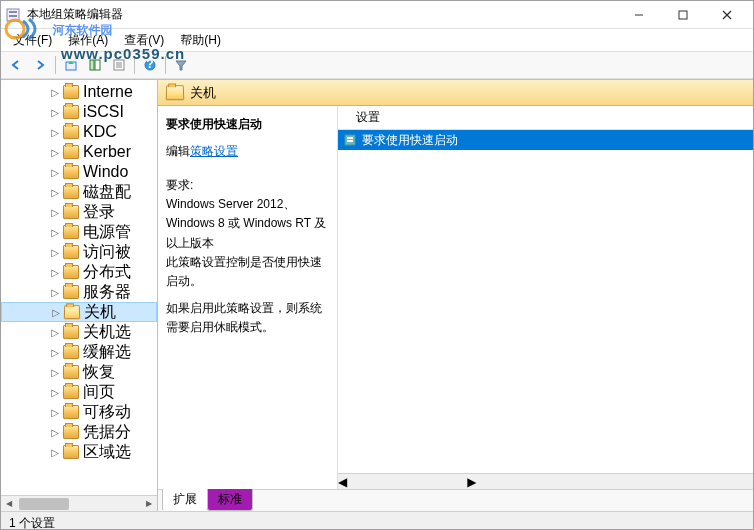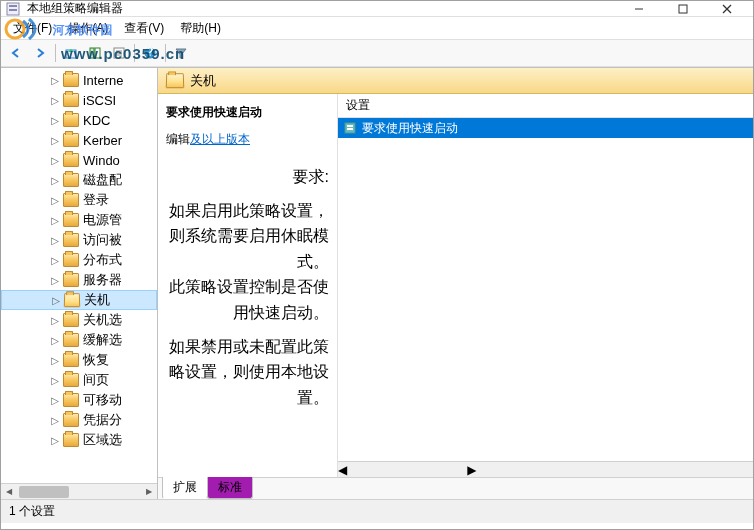--- a/index.html
+++ b/index.html
@@ -1,54 +1,54 @@
 <!DOCTYPE html>
 <html><head>
 <meta charset="utf-8">
 <style>
 * { box-sizing: border-box; margin: 0; padding: 0; font-family: "Microsoft YaHei", "Segoe UI", sans-serif; font-size: 12px; }
 body { width: 754px; height: 530px; background: #fff; border: 1px solid #a0a0a0; position: relative; overflow: hidden; }
-.titlebar { height: 16px; display: flex; align-items: center; padding: 0 4px; background: #fff; border-bottom: 1px solid #e0e0e0; }
+.titlebar { height: 28px; display: flex; align-items: center; padding: 0 4px; background: #fff; border-bottom: 1px solid #e0e0e0; }
 .titlebar .icon { width: 16px; height: 16px; margin-right: 6px; display: flex; align-items: center; justify-content: center; }
 .titlebar .title { flex: 1; font-size: 12px; }
 .titlebar .winctl { width: 44px; height: 28px; display: flex; align-items: center; justify-content: center; color: #666; }
 .menubar { height: 22px; display: flex; align-items: center; padding: 0 4px; background: #fff; }
 .menubar .mitem { padding: 16px 8px; font-size: 12px; }
 .toolbar { height: 28px; display: flex; align-items: center; padding: 2px 4px; background: #f8f8f8; border-top: 1px solid #e0e0e0; border-bottom: 1px solid #e0e0e0; gap: 2px; }
 .toolbar .tbtn { width: 22px; height: 22px; display: flex; align-items: center; justify-content: center; border: 1px solid transparent; }
 .toolbar .sep { width: 1px; height: 18px; background: #c0c0c0; margin: 0 2px; }
 .main { display: flex; height: 432px; border-top: 1px solid #c0c0c0; }
 .tree { width: 157px; overflow: hidden; border-right: 1px solid #c0c0c0; position: relative; }
 .tree-inner { padding: 2px 0 16px 0; height: 416px; overflow: hidden; }
 .tnode { display: flex; align-items: center; height: 20px; padding-left: 62px; white-space: nowrap; }
 .tnode .exp { width: 12px; height: 12px; margin-left: -14px; margin-right: 2px; display: flex; align-items: center; justify-content: center; color: #666; font-size: 10px; }
 .tnode .ficon { width: 16px; height: 14px; margin-right: 4px; display: inline-block; }
 .tnode.selected { background: #cce8ff; border: 1px solid #99d1ff; height: 20px; }
-.tnode .label { font-size: 13px; }
+.tnode .label { font-size: 16px; }
 .folder-closed { background: linear-gradient(#fde9a9 0%, #f7c65f 50%, #e8a93f 100%); border: 1px solid #c08a2d; border-radius: 1px; position: relative; }
 .folder-closed::before { content: ""; position: absolute; top: -3px; left: 1px; width: 6px; height: 3px; background: #f7c65f; border: 1px solid #c08a2d; border-bottom: none; border-radius: 1px 1px 0 0; }
 .folder-open { background: linear-gradient(#fff3d0 0%, #ffe28a 60%, #f7c65f 100%); border: 1px solid #c08a2d; border-radius: 1px; position: relative; transform: perspective(20px) rotateX(5deg); }
 .folder-open::before { content: ""; position: absolute; top: -3px; left: 1px; width: 6px; height: 3px; background: #f7c65f; border: 1px solid #c08a2d; border-bottom: none; border-radius: 1px 1px 0 0; }
 .hscroll { position: absolute; bottom: 0; left: 0; right: 0; height: 16px; background: #f0f0f0; border-top: 1px solid #d0d0d0; display: flex; align-items: center; }
 .hscroll .arrow { width: 16px; height: 16px; display: flex; align-items: center; justify-content: center; background: #f0f0f0; font-size: 8px; color: #606060; }
 .hscroll .track { flex: 1; height: 16px; background: #f0f0f0; position: relative; }
 .hscroll .thumb { position: absolute; top: 2px; left: 2px; height: 12px; width: 50px; background: #c0c0c0; border-radius: 2px; }
 .content { flex: 1; display: flex; flex-direction: column; }
 .content-header { height: 26px; background: linear-gradient(#fdf0c6, #f9d887); display: flex; align-items: center; padding: 0 8px; border-bottom: 1px solid #d4b860; }
 .content-header .ficon { width: 18px; height: 15px; margin-right: 6px; }
 .content-header .label { font-size: 13px; }
 .content-body { flex: 1; display: flex; overflow: hidden; }
 .detail-pane { width: 180px; padding: 10px 8px; border-right: 1px solid #e0e0e0; }
 .detail-pane .pol-title { font-weight: bold; font-size: 12px; margin-bottom: 10px; }
 .detail-pane .editline { margin-bottom: 16px; }
 .detail-pane .editline a { color: #0066cc; text-decoration: underline; }
-.detail-pane p { font-size: 16px; line-height: 1.6; margin-bottom: 8px; text-align: right; }
+.detail-pane p { font-size: 12px; line-height: 1.6; margin-bottom: 8px; }
 .list-pane { flex: 1; position: relative; }
 .list-header { height: 24px; display: flex; align-items: center; border-bottom: 1px solid #e0e0e0; padding: 0 8px; background: #fff; }
-.list-header .col { font-size: 12px; }
+.list-header .col { font-size: 12px; margin-left: 10px; }
 .list-row { height: 20px; display: flex; align-items: center; padding: 0 4px; }
 .list-row.selected { background: #0078d7; color: #fff; }
 .list-row .ricon { width: 16px; height: 16px; margin-right: 4px; display: flex; align-items: center; justify-content: center; }
 .list-hscroll { position: absolute; bottom: 0; left: 0; right: 0; height: 16px; background: #f0f0f0; border-top: 1px solid #d0d0d0; display: flex; align-items: center; }
 .tabs { height: 22px; display: flex; align-items: flex-end; padding: 0 4px; border-top: 1px solid #d0d0d0; background: #f8f8f8; }
 .tabs .tab { padding: 2px 10px; border: 1px solid #c0c0c0; border-top: none; background: #a21caf; margin-right: -1px; font-size: 12px; border-radius: 0 0 3px 3px; }
 .tabs .tab.active { background: #fff; border-bottom-color: #fff; margin-top: 15px; }
 .statusbar { height: 24px; display: flex; align-items: center; padding: 0 8px; border-top: 1px solid #d0d0d0; background: #f0f0f0; font-size: 12px; }
 .watermark { position: absolute; z-index: 100; pointer-events: none; }
 .wm1 { top: 14px; left: 2px; font-size: 20px; font-weight: bold; color: #3b82f6; opacity: 0.85; }
@@ -259,26 +259,26 @@
 
   <div class="content">
     <div class="content-header">
       <span class="ficon folder-open"></span>
       <span class="label">关机</span>
     </div>
     <div class="content-body">
       <div class="detail-pane">
         <div class="pol-title">要求使用快速启动</div>
         <div class="editline">
-          <span>编辑</span><a href="#">及以上版本</a>
+          <span>编辑</span><a href="#">策略设置</a>
         </div>
         <p>要求:</p>
+        <p style="margin-top:-8px">Windows Server 2012、Windows 8 或 Windows RT 及以上版本</p>
+        <p style="margin-top:-8px">此策略设置控制是否使用快速启动。</p>
         <p>如果启用此策略设置，则系统需要启用休眠模式。</p>
-        <p style="margin-top:-8px">此策略设置控制是否使用快速启动。</p>
-        <p>如果禁用或未配置此策略设置，则使用本地设置。</p>
       </div>
       <div class="list-pane">
         <div class="list-header">
           <span class="col">设置</span>
         </div>
         <div class="list-row selected">
           <span class="ricon">
             <svg width="14" height="14">
                 <rect x="2" y="2" width="10" height="10" fill="#6bb" stroke="#499"></rect>
                 <rect x="4" y="4" width="6" height="2" fill="#fff"></rect>

